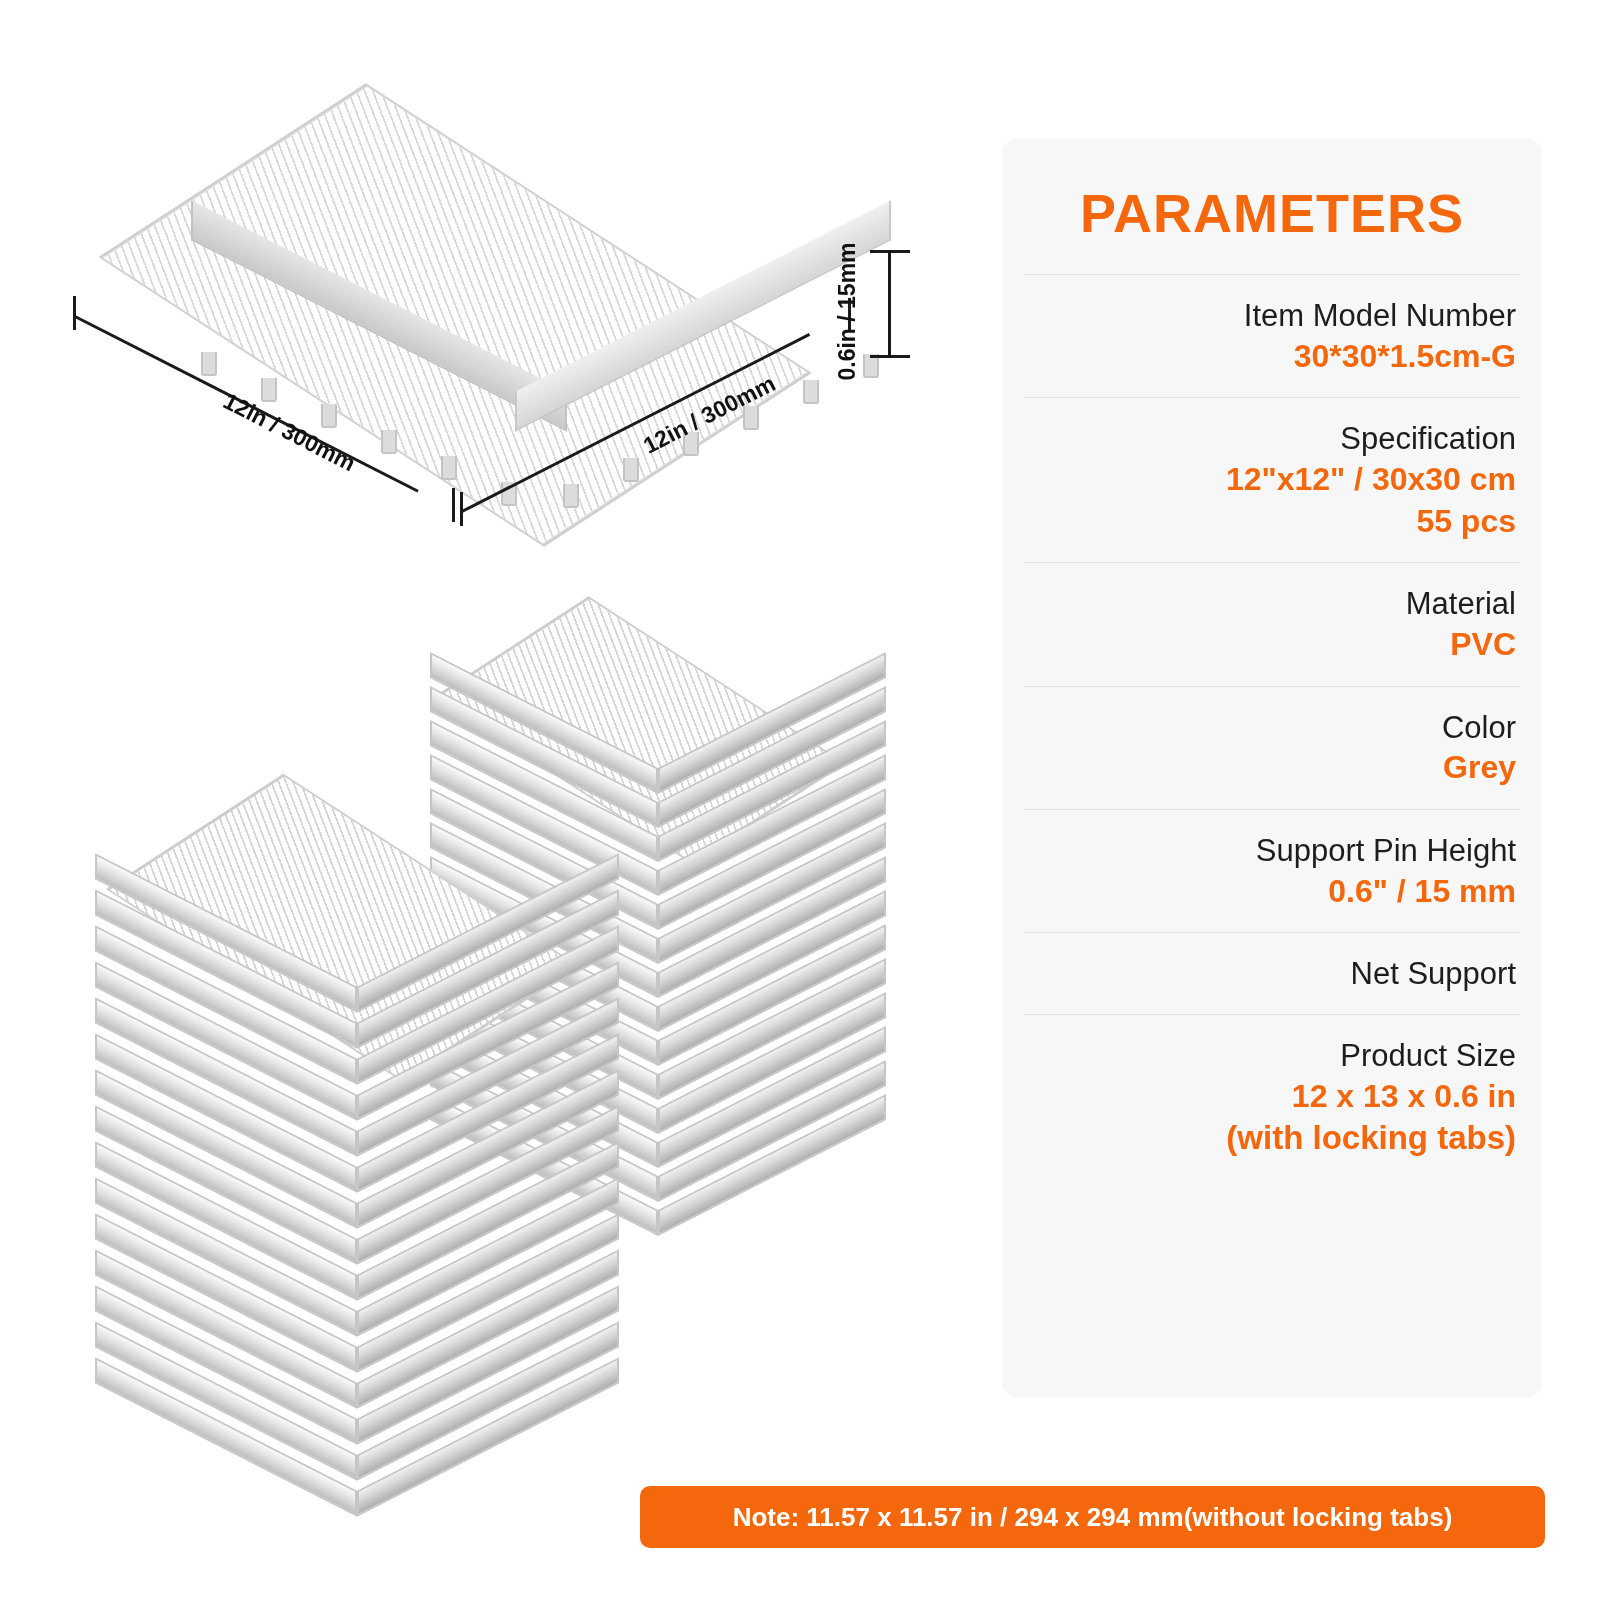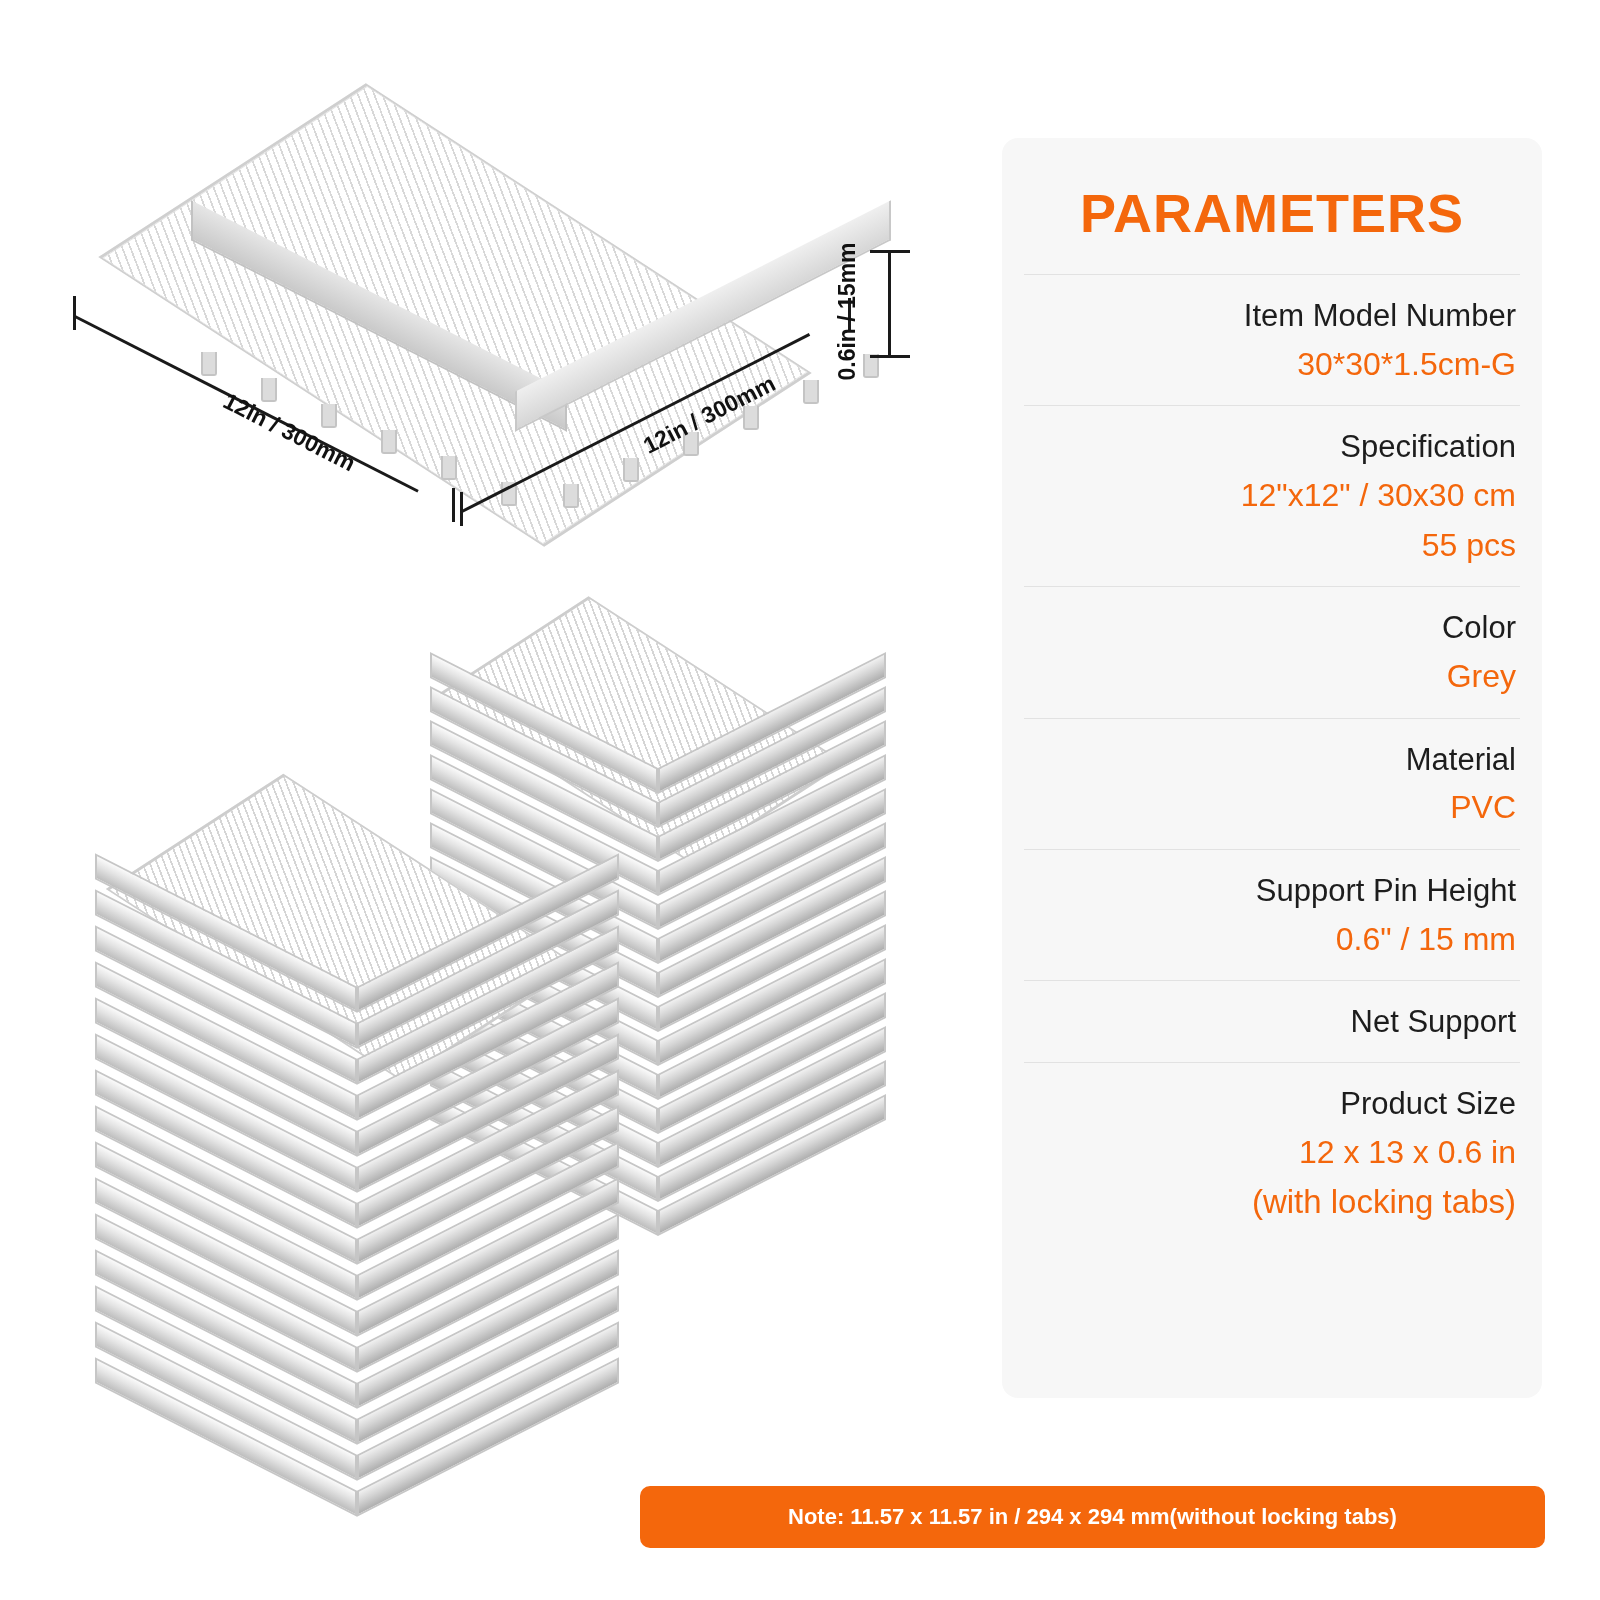--- a/index.html
+++ b/index.html
@@ -139,34 +139,34 @@
     padding: 22px 4px 20px 4px;
   }
   .prow .k {
     color: #1d1d1d;
     font-size: 31px;
     line-height: 1.25;
   }
   .prow .v {
     color: #F4670C;
     font-size: 32px;
-    font-weight: normal;
+    font-weight: bold;
     line-height: 1.3;
-    margin-top: 8px;
+    margin-top: 0;
   }
 
   
   .note {
     position: absolute;
     left: 640px; top: 1486px;
     width: 905px; height: 62px;
     background: #F4670C;
     border-radius: 10px;
     color: #ffffff;
-    font-size: 22px;
+    font-size: 26px;
     font-weight: bold;
     display: flex;
     align-items: center;
     justify-content: center;
     text-align: center;
   }
 </style>
 </head>
 <body>
 
@@ -292,27 +292,27 @@
       <div class="v">30*30*1.5cm-G</div>
     </div>
 
     <div class="prow">
       <div class="k">Specification</div>
       <div class="v">12"x12" / 30x30 cm</div>
       <div class="v">55 pcs</div>
     </div>
 
     <div class="prow">
+      <div class="k">Material</div>
+      <div class="v">PVC</div>
+    </div>
+
+    <div class="prow">
       <div class="k">Color</div>
       <div class="v">Grey</div>
-    </div>
-
-    <div class="prow">
-      <div class="k">Material</div>
-      <div class="v">PVC</div>
     </div>
 
     <div class="prow">
       <div class="k">Support Pin Height</div>
       <div class="v">0.6" / 15 mm</div>
     </div>
 
     <div class="prow">
       <div class="k">Net Support</div>
     </div>

